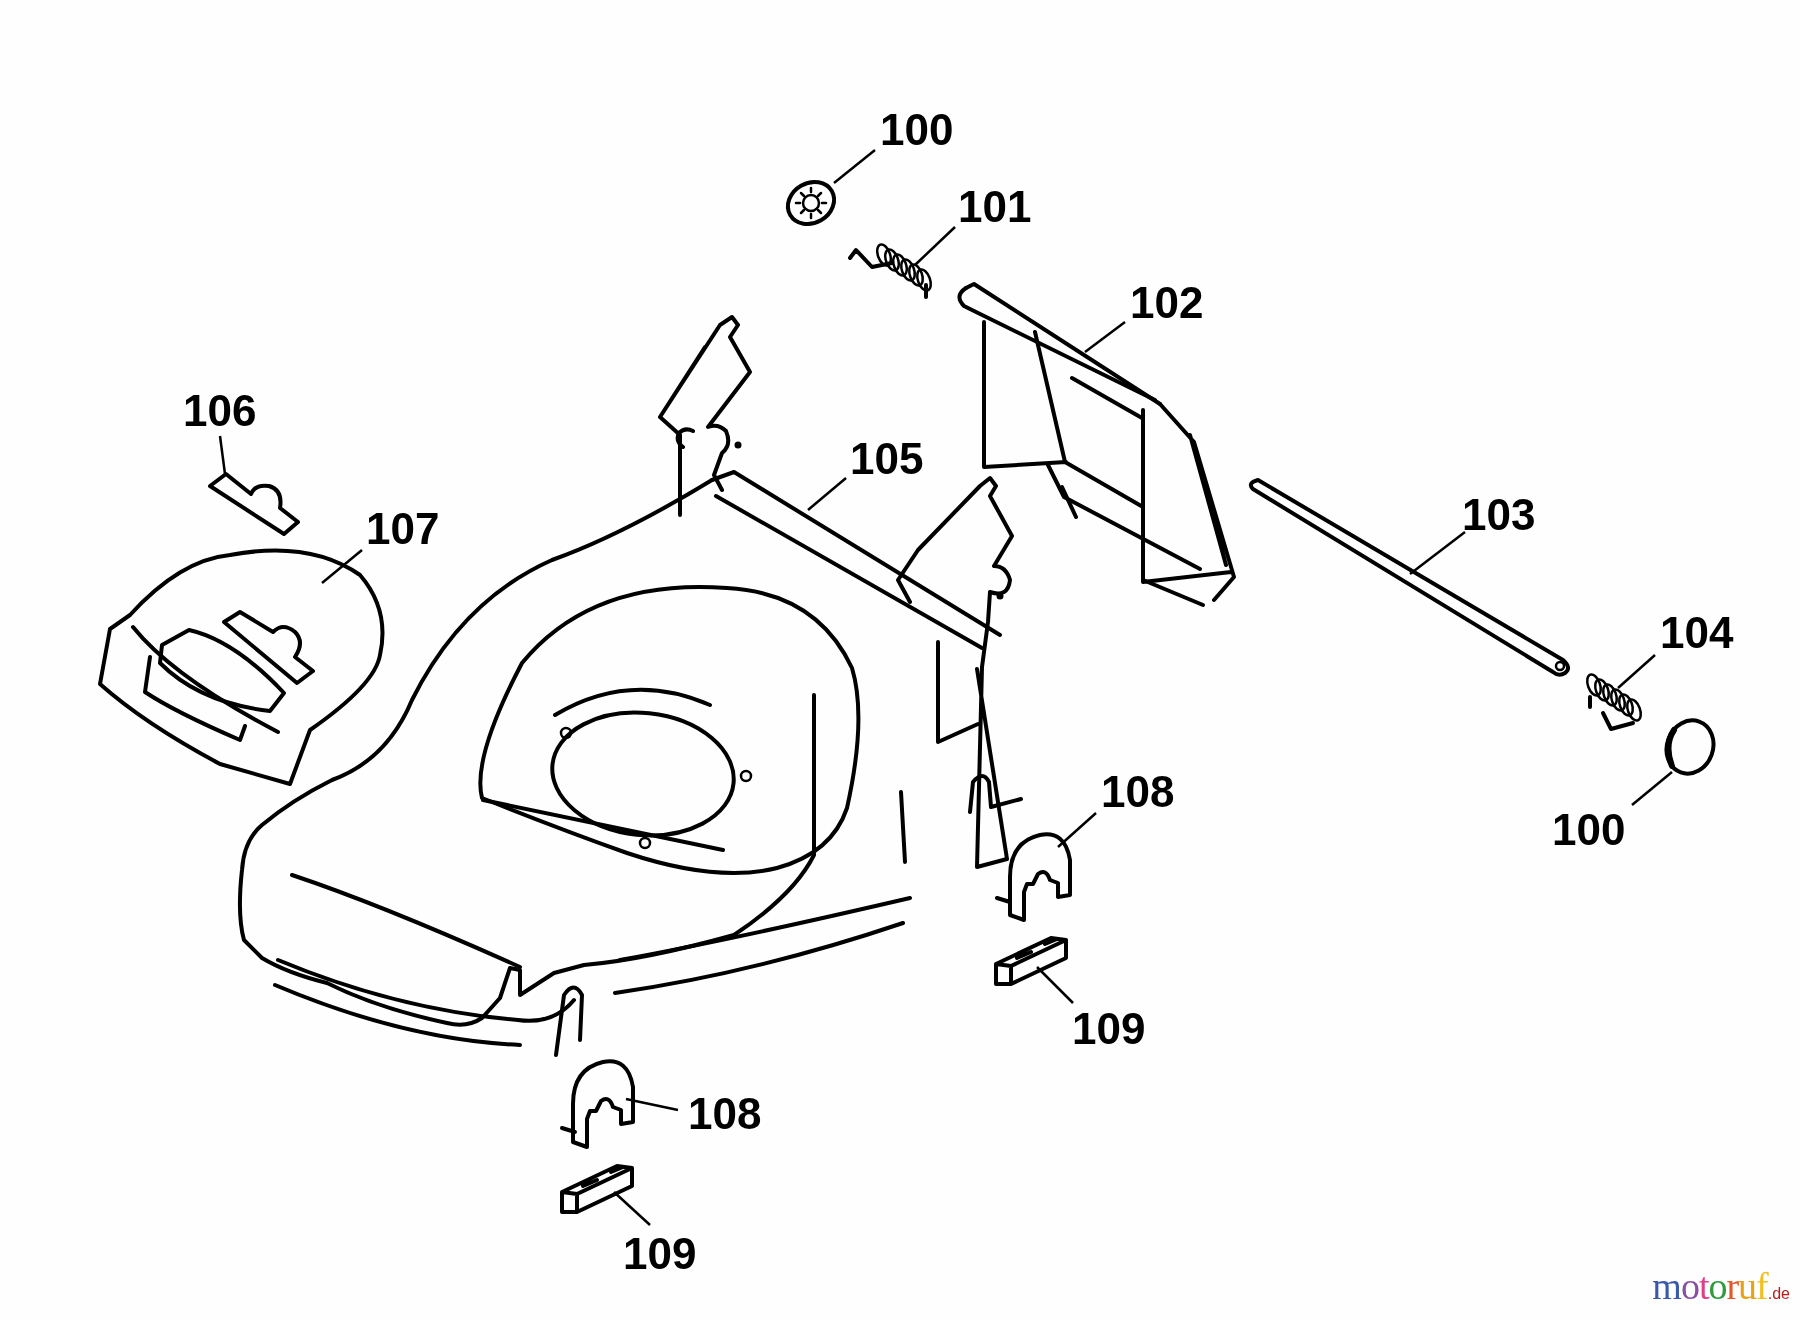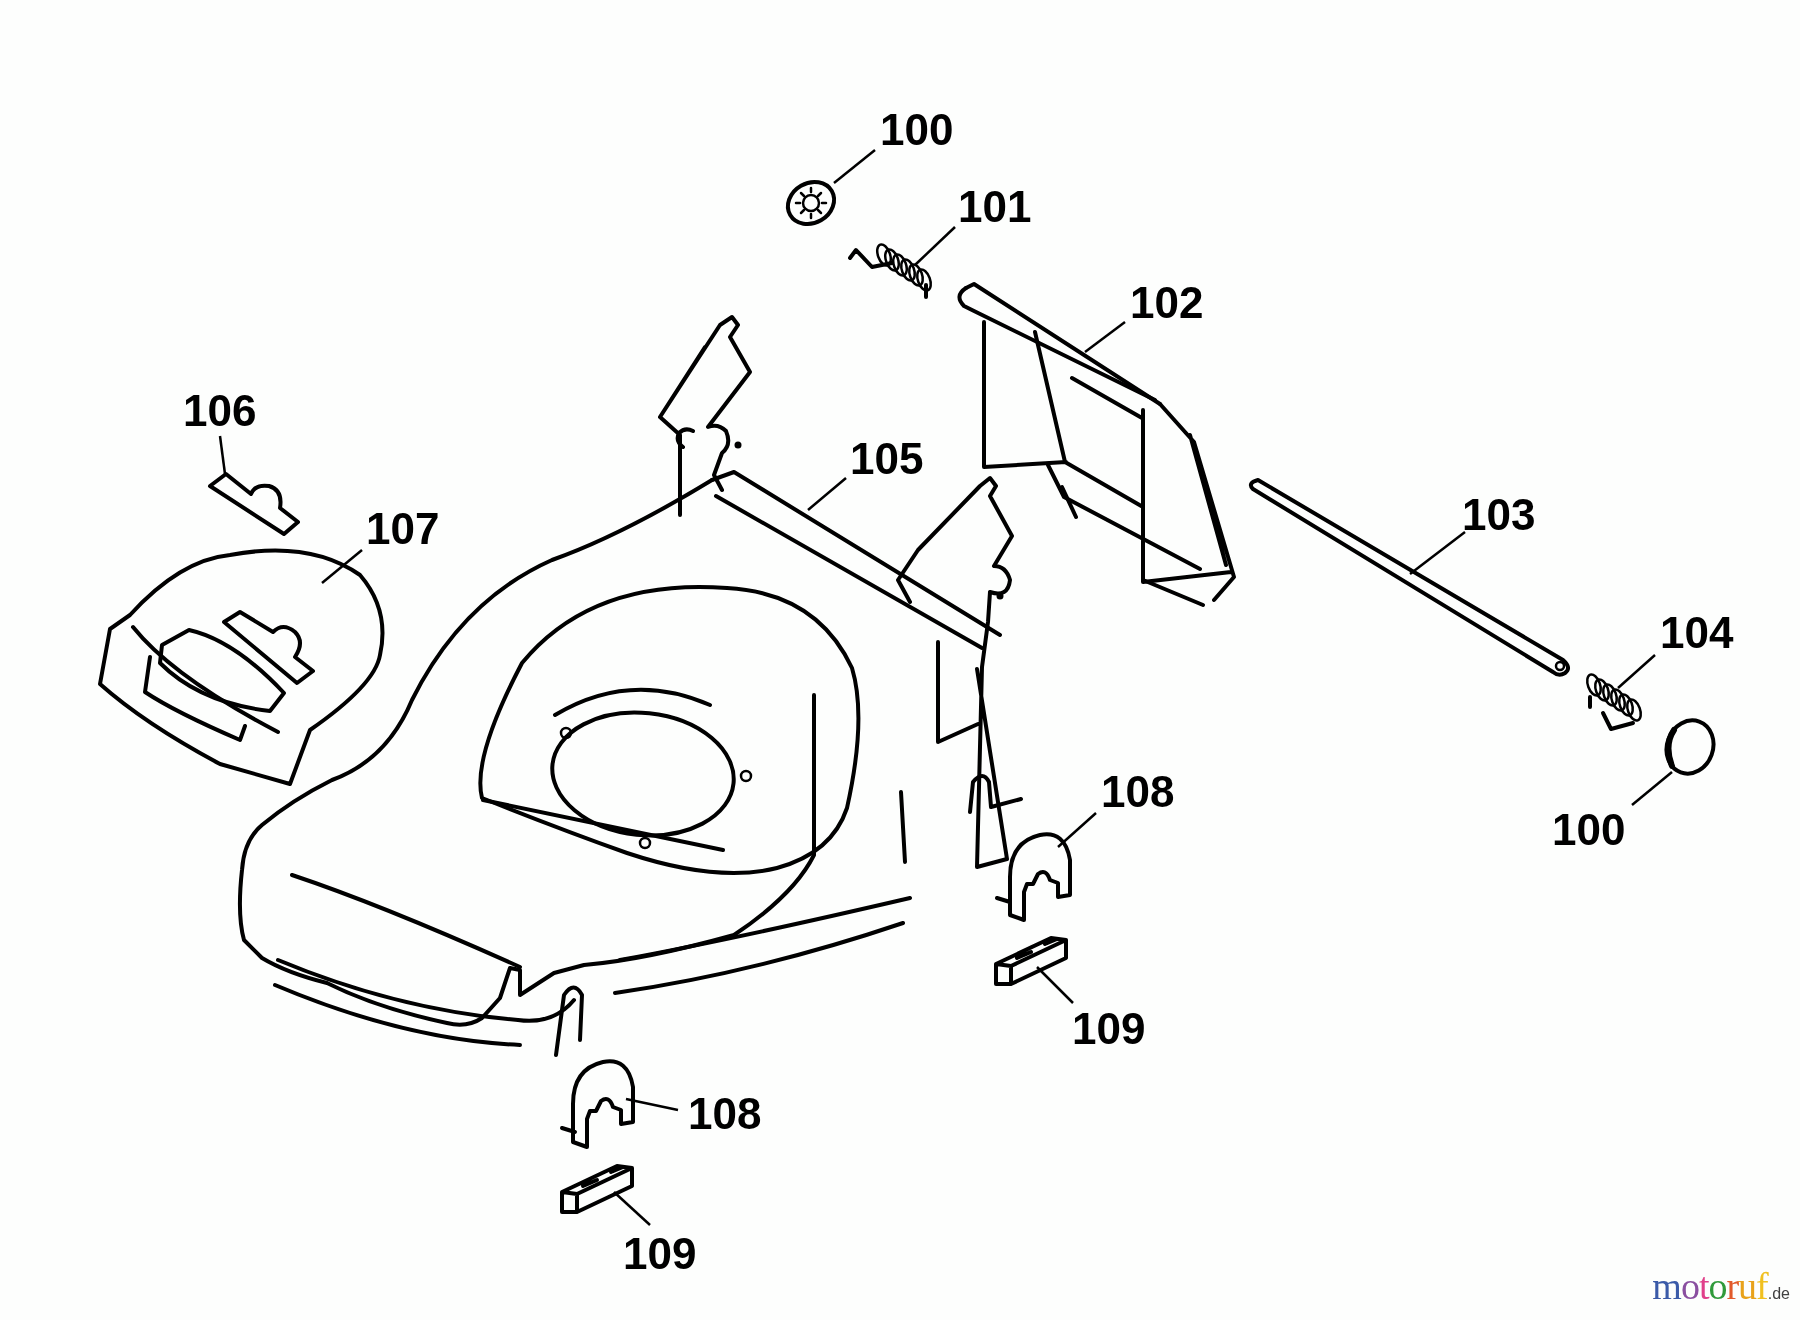--- a/index.html
+++ b/index.html
@@ -4,21 +4,21 @@
 <style>
   html,body{margin:0;padding:0;background:#fdfefd;}
   body{width:1800px;height:1320px;position:relative;overflow:hidden;font-family:"Liberation Sans",sans-serif;}
   #diagram{position:absolute;left:0;top:0;width:1800px;height:1320px;}
   .part{fill:none;stroke:#000;stroke-width:4;stroke-linejoin:round;stroke-linecap:round;}
   .thin{fill:none;stroke:#000;stroke-width:2.5;stroke-linecap:round;}
   .leader{stroke:#000;stroke-width:2.5;}
   .label{font-family:"Liberation Sans",sans-serif;font-weight:bold;font-size:44px;fill:#000;}
   .wm{position:absolute;right:10px;bottom:12px;font-family:"Liberation Serif",serif;font-size:38px;letter-spacing:-1px;}
   .wm span{display:inline-block;}
-  .wm .tld{font-family:"Liberation Sans",sans-serif;font-size:16px;color:#404040;letter-spacing:0;}
+  .wm .tld{font-family:"Liberation Sans",sans-serif;font-size:16px;color:#b91c1c;letter-spacing:0;}
 </style>
 </head>
 <body>
 
 <svg id="diagram" viewBox="0 0 1800 1320" xmlns="http://www.w3.org/2000/svg">
 
   <g>
     <ellipse class="part" cx="811" cy="203" rx="24" ry="20" transform="rotate(-30 811 203)"></ellipse>
     <circle class="thin" cx="811" cy="203" r="8"></circle>
     <path class="thin" d="M811 192v-4 M822 203h4 M811 214v4 M800 203h-4 M818 196l3-3 M804 210l-3 3 M818 210l3 3 M804 196l-3-3"></path>

